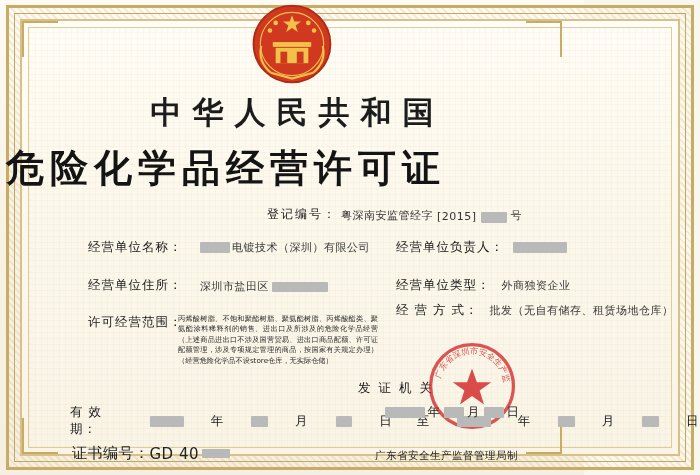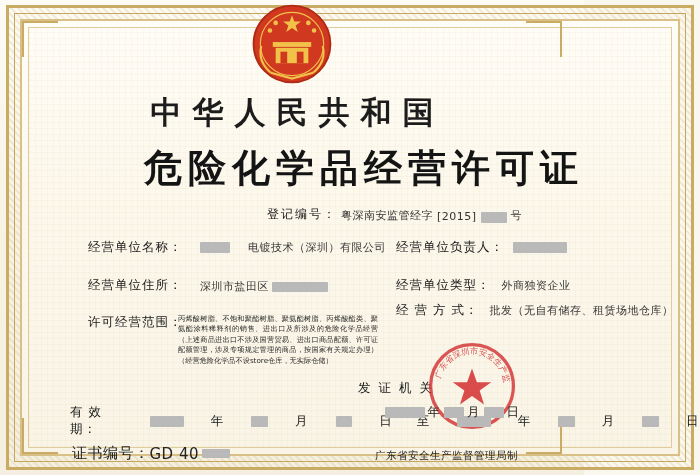--- a/index.html
+++ b/index.html
@@ -96,21 +96,21 @@
     font-size: 31px;
     font-weight: bold;
     letter-spacing: 11px;
     color: #1c1c1c;
     text-indent: 11px;
   }
   .title-2 {
     position: absolute;
     top: 143px;
     left: 0; right: 0;
-    text-align: right;
+    text-align: left;
     font-size: 38px;
     font-weight: bold;
     letter-spacing: 6px;
     color: #141414;
     text-indent: 6px;
   }
 
   
   .reg-line {
     position: absolute;
@@ -265,21 +265,21 @@
       <span class="reg-label">登记编号：</span>
       <span class="reg-value">粤深南安监管经字</span>
       <span class="reg-value">[2015]</span>
       <span class="redact" style="width:26px;height:11px;"></span>
       <span class="reg-value">号</span>
     </div>
 
     <div class="field" style="left:88px; top:239px;">
       <span class="lab">经营单位名称：</span>
     </div>
-    <div style="position:absolute;left:200px;top:240px;display:flex;align-items:center;gap:18px;">
+    <div style="position:absolute;left:200px;top:240px;display:flex;align-items:center;gap:2px;">
       <span class="redact" style="width:30px;height:11px;"></span>
       <span class="val">电镀技术（深圳）有限公司</span>
     </div>
 
     <div class="field" style="left:88px; top:277px;">
       <span class="lab">经营单位住所：</span>
     </div>
     <div style="position:absolute;left:200px;top:279px;display:flex;align-items:center;gap:3px;">
       <span class="val">深圳市盐田区</span>
       <span class="redact" style="width:56px;height:10px;"></span>

